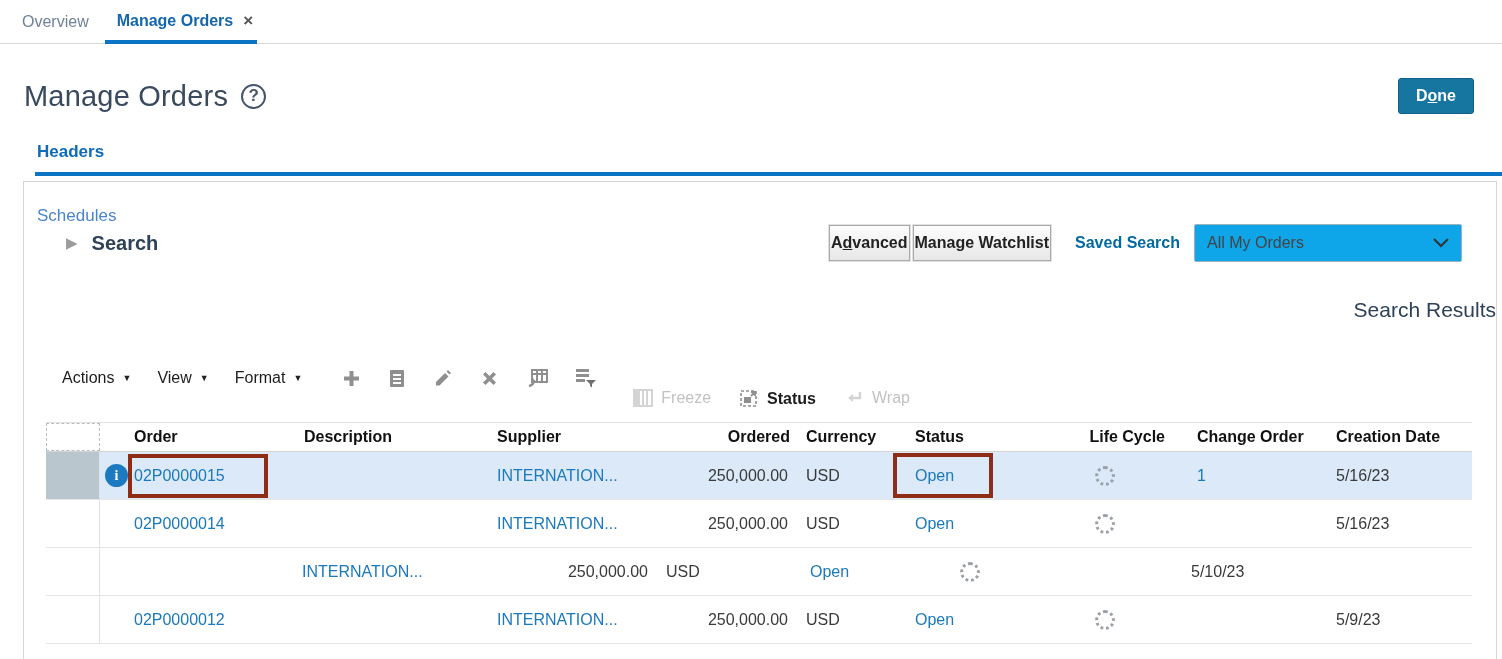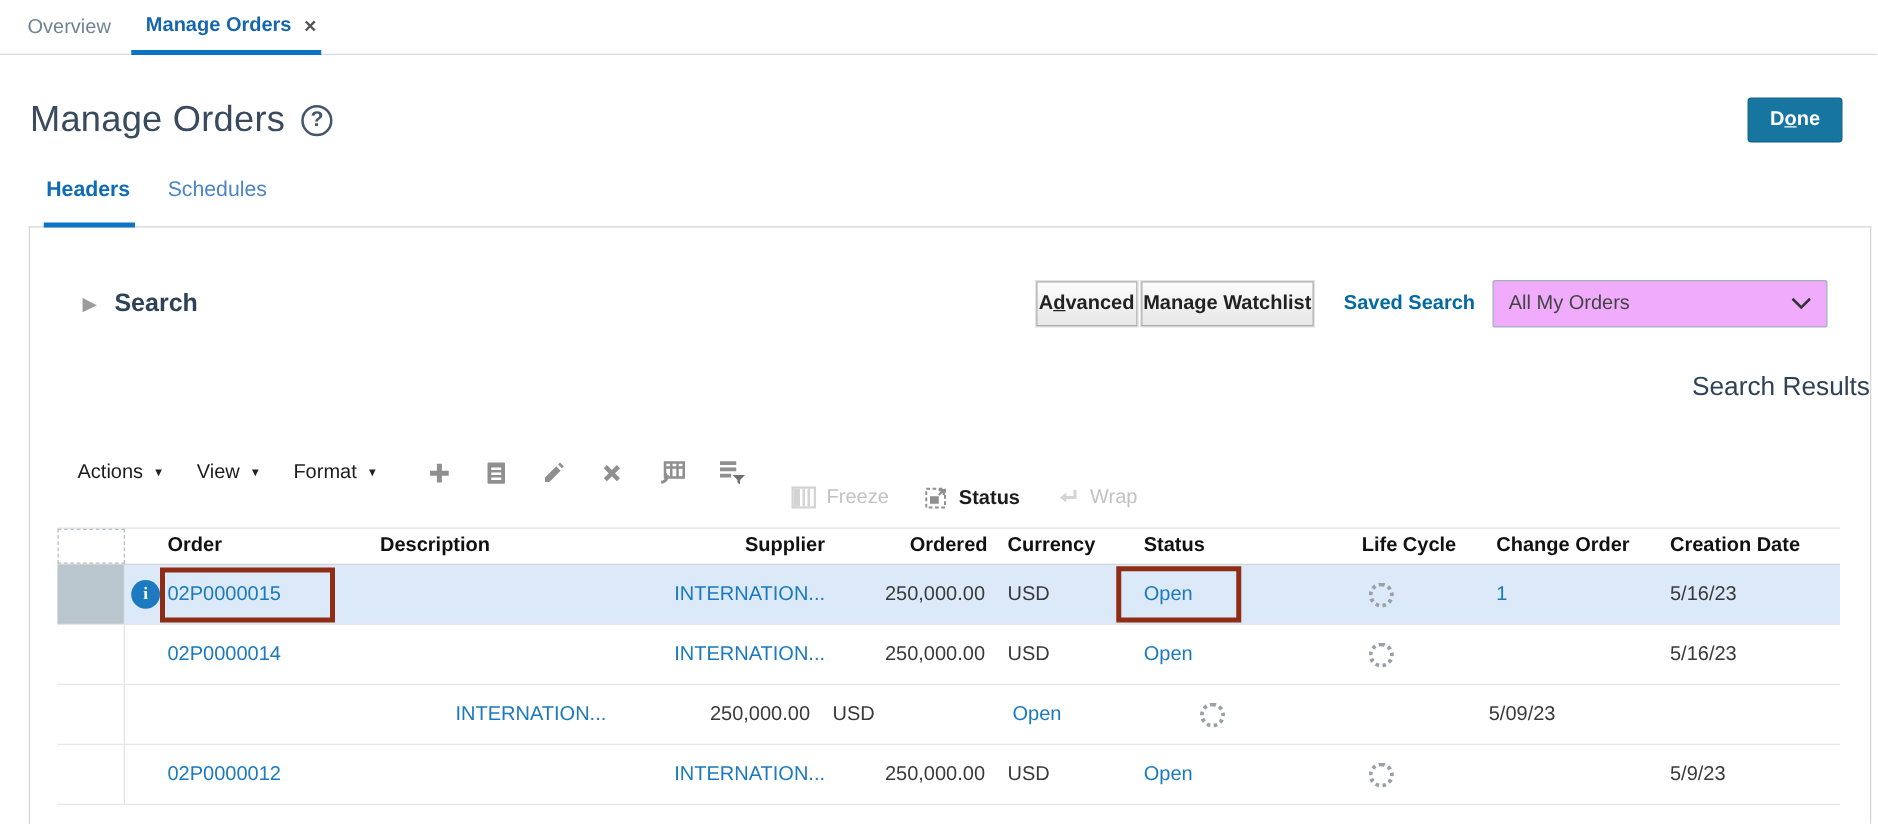--- a/index.html
+++ b/index.html
@@ -17,38 +17,38 @@
   
   .page-header { display:flex; align-items:center; padding:34px 14px 0 24px; }
   .page-title { font-size:29px; color:#3a4a5e; letter-spacing:.2px; }
   .help-icon { width:25px; height:25px; border:2px solid #45556b; border-radius:50%; color:#45556b;
     font-size:17px; font-weight:bold; display:inline-flex; align-items:center; justify-content:center; margin-left:13px; }
   .done-btn { margin-left:auto; margin-right:14px; background:#16769f; color:#fff; font-weight:bold; font-size:16px;
     border:1px solid #10618a; border-radius:3px; padding:8px 17px; cursor:pointer; }
   .done-btn u, .gray-btn u { text-decoration:underline; }
 
   
-  .subtabs { display:flex; gap:30px; padding:28px 0 0 37px; height:68px; }
+  .subtabs { display:flex; gap:30px; padding:28px 0 0 37px; height:68px;flex-direction:column; }
   .subtab { font-size:17px; padding-bottom:14px; position:relative; cursor:pointer; }
   .subtab.active { color:#0d6bb8; font-weight:bold; }
   .subtab.active .underline { position:absolute; left:-2px; right:-4px; bottom:0; height:4px; background:#0b74c4; z-index:2; }
   .subtab.inactive { color:#4a86c8; }
 
   
   .panel { margin:0 4px 0 23px; width:1474px; height:100%; border:1px solid #d6d6d6; border-bottom:none; margin-top:-1px; }
 
   .search-row { display:flex; align-items:center; padding:42px 34px 0 42px; }
   .expand-arrow { color:#9b9b9b; font-size:15px; margin-right:14px; cursor:pointer; }
   .search-title { font-size:20px; font-weight:bold; color:#2e4257; }
   .search-actions { margin-left:auto; display:flex; align-items:center; }
   .gray-btn { font-size:16px; font-weight:bold; color:#222; padding:8px 1px;
     background:linear-gradient(#fdfdfd,#e7e7e7); border:1px solid #a9a9a9; box-shadow:0 0 0 1px #e2e2e2; cursor:pointer; }
   .gray-btn + .gray-btn { margin-left:3px; }
   .saved-search-label { font-size:16px; font-weight:bold; color:#0369a1; margin:0 14px 0 24px; }
-  .saved-search-select { width:268px; height:38px; border:1px solid #9fb0ba; border-radius:2px; background:#f0abfc;
+  .saved-search-select { width:268px; height:38px; border:1px solid #9fb0ba; border-radius:2px; background:#0ea5e9;
     display:flex; align-items:center; padding:0 12px; font-size:16px; color:#444; cursor:pointer; }
   .select-chevron { margin-left:auto; color:#333; font-size:13px; }
 
   .results-title { font-size:21px; color:#2e4257; padding:36px 0 0 38px;text-align:right; }
 
   
   .toolbar { display:flex; align-items:center; padding:26px 0 14px 38px; font-size:16px; color:#1c1c1c; }
   .menu-item { display:flex; align-items:center; gap:8px; margin-right:26px; cursor:pointer; }
   .caret { font-size:9px; color:#222; }
   .tb-icon { margin-right:27px; cursor:pointer; display:flex; align-items:center; }
@@ -60,21 +60,21 @@
   .table { margin-left:22px; width:1426px; font-size:16px; }
   .tr { display:grid; grid-template-columns:54px 190px 195px 175px 140px 105px 130px 140px 145px 152px; align-items:center; }
   .thead { height:30px; border-top:1px solid #e2e2e2; border-bottom:1px solid #d4d4d4; font-weight:bold; color:#111; }
   .row { height:48px; border-bottom:1px solid #e6e6e6; color:#3a3a3a; }
   .row.selected { background:#dbe9f8; }
   .sel-cell { height:100%; border-right:1px solid #dde3e8; }
   .thead .sel-cell { border:1px dashed #b7bec4; }
   .row.selected .sel-cell { background:#b9c6ce; }
   .c-order { position:relative; padding-left:34px; height:100%; display:flex; align-items:center; }
   .c-desc { padding-left:14px; }
-  .c-supplier { padding-left:12px;text-align:right; }
+  .c-supplier { padding-left:12px; }
   .c-ordered { text-align:right; padding-right:12px; }
   .c-currency { padding-left:6px; }
   .c-status { padding-left:10px; position:relative; height:100%; display:flex; align-items:center; }
   .c-life { display:flex; justify-content:center; }
   .c-change { padding-left:22px; }
   .c-date { padding-left:16px; }
   .th.r { text-align:right; padding-right:10px; }
   a.link { color:#1b79bd; text-decoration:none; cursor:pointer; }
   .info-icon { position:absolute; left:5px; width:23px; height:23px; border-radius:50%; background:#1b7ac0; color:#fff;
     font-size:14px; font-weight:bold; font-family:"Liberation Serif", serif; display:flex; align-items:center; justify-content:center; }
@@ -284,21 +284,21 @@
       <div class="c-supplier"><a class="link">INTERNATION...</a></div>
       <div class="c-ordered">250,000.00</div>
       <div class="c-currency">USD</div>
       <div class="c-status">
           <a class="link">Open</a>
         </div>
       <div class="c-life">
           <span class="lifecycle-icon"></span>
         </div>
       <div class="c-change"></div>
-      <div class="c-date">5/09/23</div>
+      <div class="c-date">5/10/23</div>
     </div>
 
     <div class="tr row">
       <div class="sel-cell"></div>
       <div class="c-order">
           <a class="link">02P0000012</a>
         </div>
       <div class="c-desc"></div>
       <div class="c-supplier"><a class="link">INTERNATION...</a></div>
       <div class="c-ordered">250,000.00</div>

